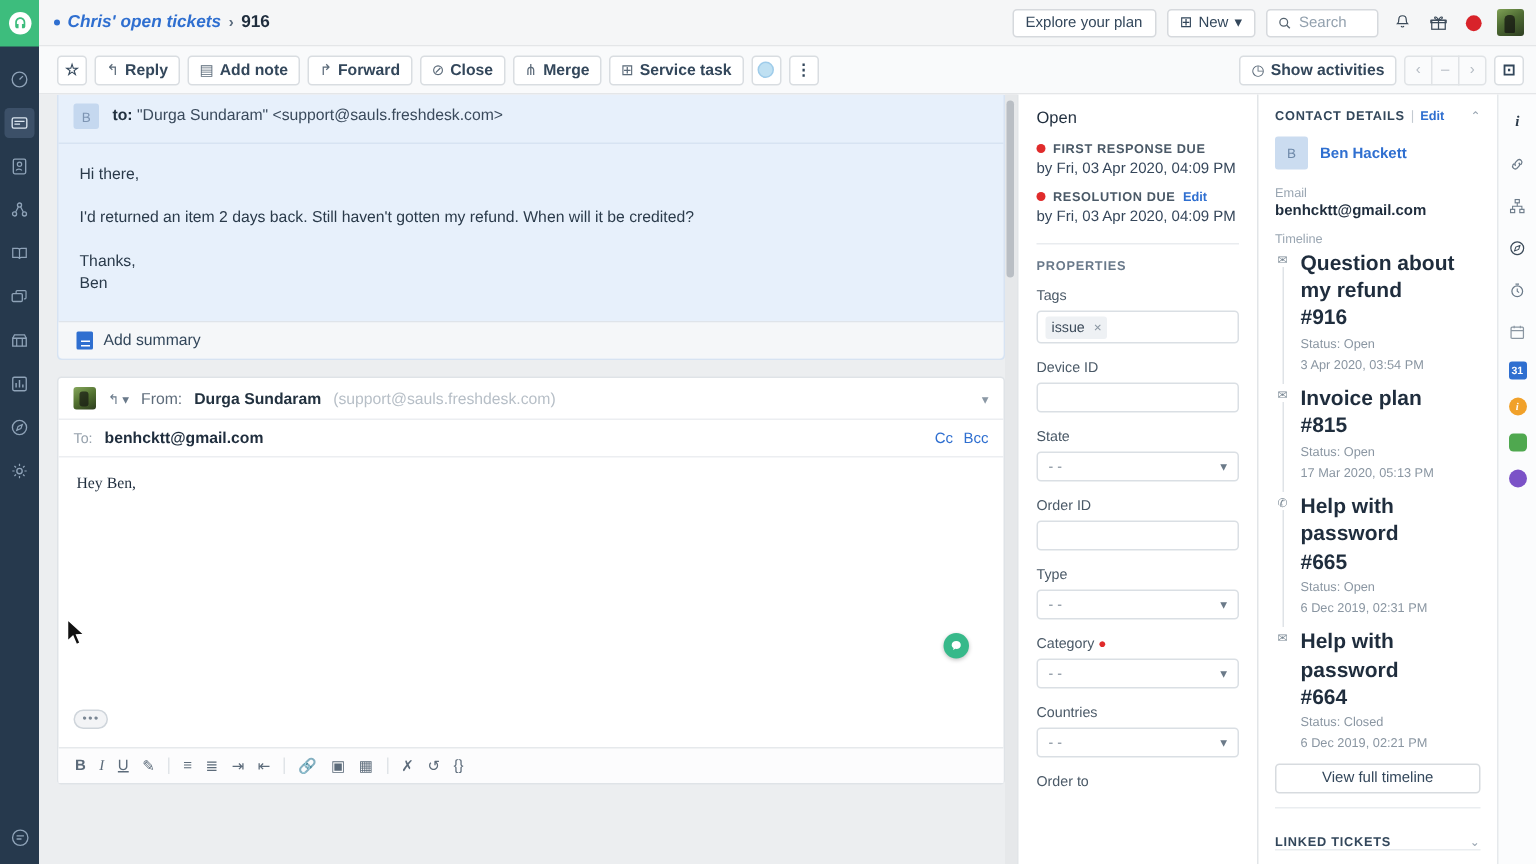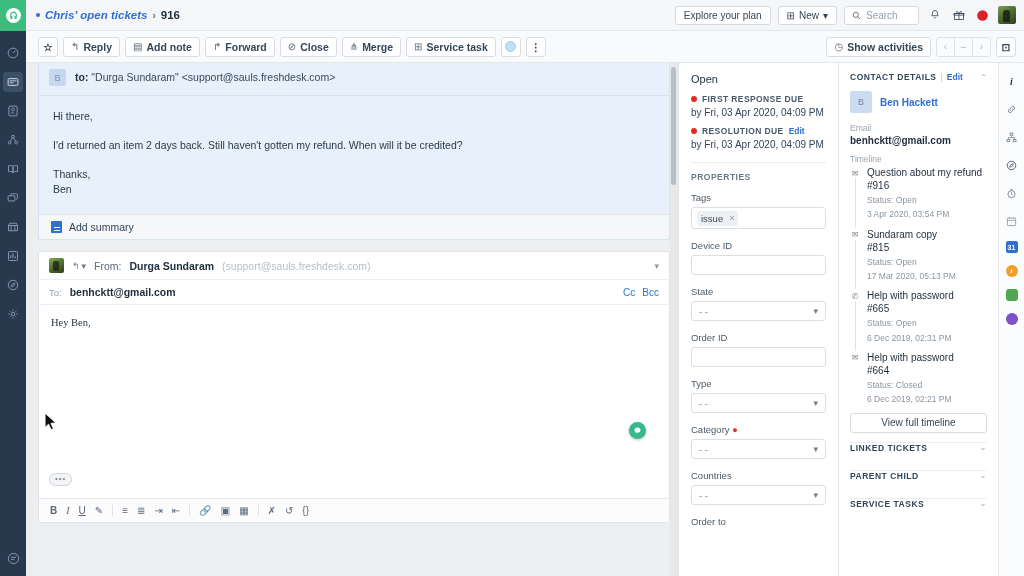--- a/index.html
+++ b/index.html
@@ -251,30 +251,30 @@
   .mini-val { font-size:10px; color:#1f2d3d; font-weight:bold; margin-bottom:8px; }
   .timeline { position:relative; padding-left:0; }
   .tl-item { display:flex; gap:7px; margin-bottom:7px; position:relative; }
   .tl-ic {
     width:10px;height:10px;flex:0 0 10px;color:#7a8894;font-size:8px;
     display:flex;align-items:center;justify-content:center;margin-top:2px; position:relative; z-index:1;
     background:#fff;
   }
   .tl-line { position:absolute; left:5px; top:12px; bottom:-7px; width:1px; background:#dfe3e7; }
   .tl-body { min-width:0; }
-  .tl-subj { font-size:10px; color:#1f2d3d; font-weight:normal; line-height:1.3; }
+  .tl-subj { font-size:14px; color:#1f2d3d; font-weight:bold; line-height:1.3; }
   .tl-meta { font-size:8.5px; color:#8a96a2; line-height:1.45; margin-top:2px; }
   .view-tl-btn {
     border:1px solid #d7dbdf; border-radius:3px; background:#fff; height:20px;
     display:flex;align-items:center;justify-content:center;width:100%;
     font-size:10px;color:#33475b;cursor:pointer;margin:7px 0 9px;
     font-family:"Liberation Sans",sans-serif;
   }
   .accordion {
-    border-top:1px solid #eaedf0; height:28px; display:flex; align-items:flex-start;
+    border-top:1px solid #eaedf0; height:28px; display:flex; align-items:flex-end;
     font-size:8.5px; letter-spacing:.5px; color:#33475b; font-weight:bold; cursor:pointer;
   }
   .accordion .chev { margin-left:auto; color:#9aa6b2; font-size:8px; font-weight:normal; }
 
   
   .right-rail {
     flex:0 0 26px; background:#fbfcfd; border-left:1px solid #e6e9ec;
     display:flex; flex-direction:column; align-items:center; padding-top:10px; gap:12px;
   }
   .rr { width:16px;height:16px;display:flex;align-items:center;justify-content:center;
@@ -627,21 +627,21 @@
               <div class="tl-subj">Question about my refund</div>
               <div class="tl-subj">#916</div>
               <div class="tl-meta">Status: Open</div>
               <div class="tl-meta">3 Apr 2020, 03:54 PM</div>
             </div>
           </div>
           <div class="tl-item">
             <div class="tl-ic">✉</div>
             <div class="tl-line"></div>
             <div class="tl-body">
-              <div class="tl-subj">Sundaram copy</div>
+              <div class="tl-subj">Invoice plan</div>
               <div class="tl-subj">#815</div>
               <div class="tl-meta">Status: Open</div>
               <div class="tl-meta">17 Mar 2020, 05:13 PM</div>
             </div>
           </div>
           <div class="tl-item">
             <div class="tl-ic">✆</div>
             <div class="tl-line"></div>
             <div class="tl-body">
               <div class="tl-subj">Help with password</div>

